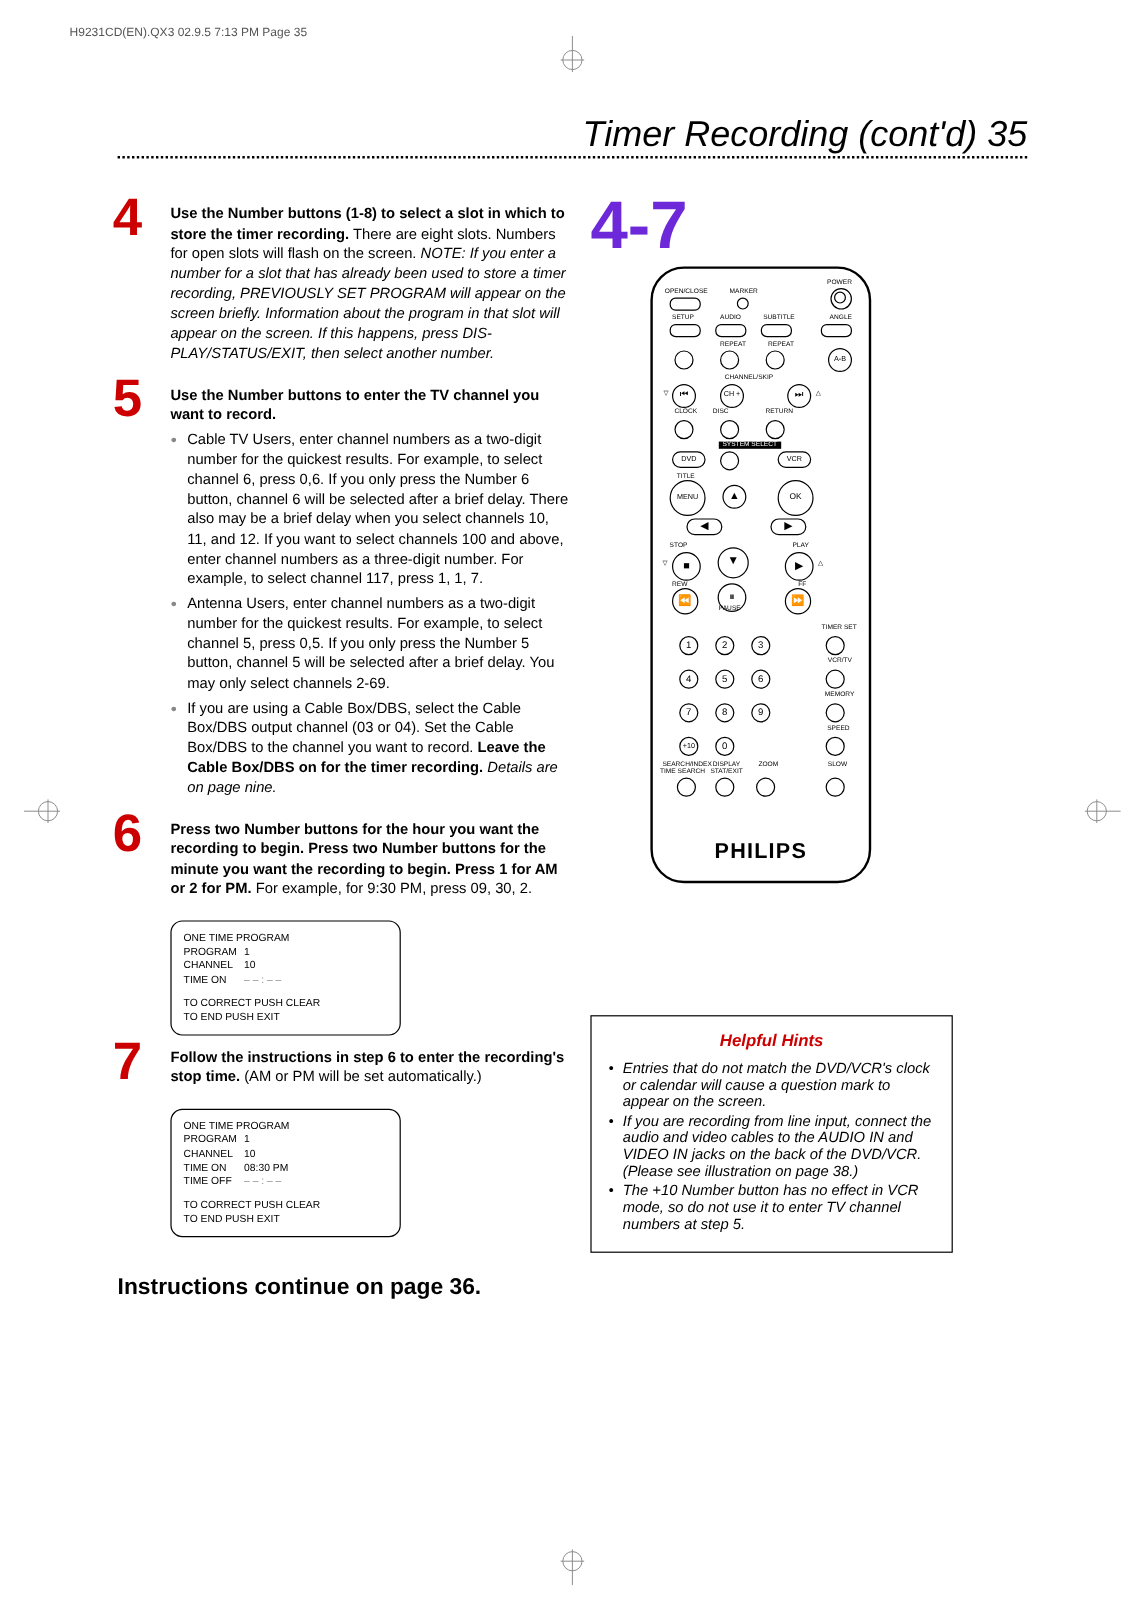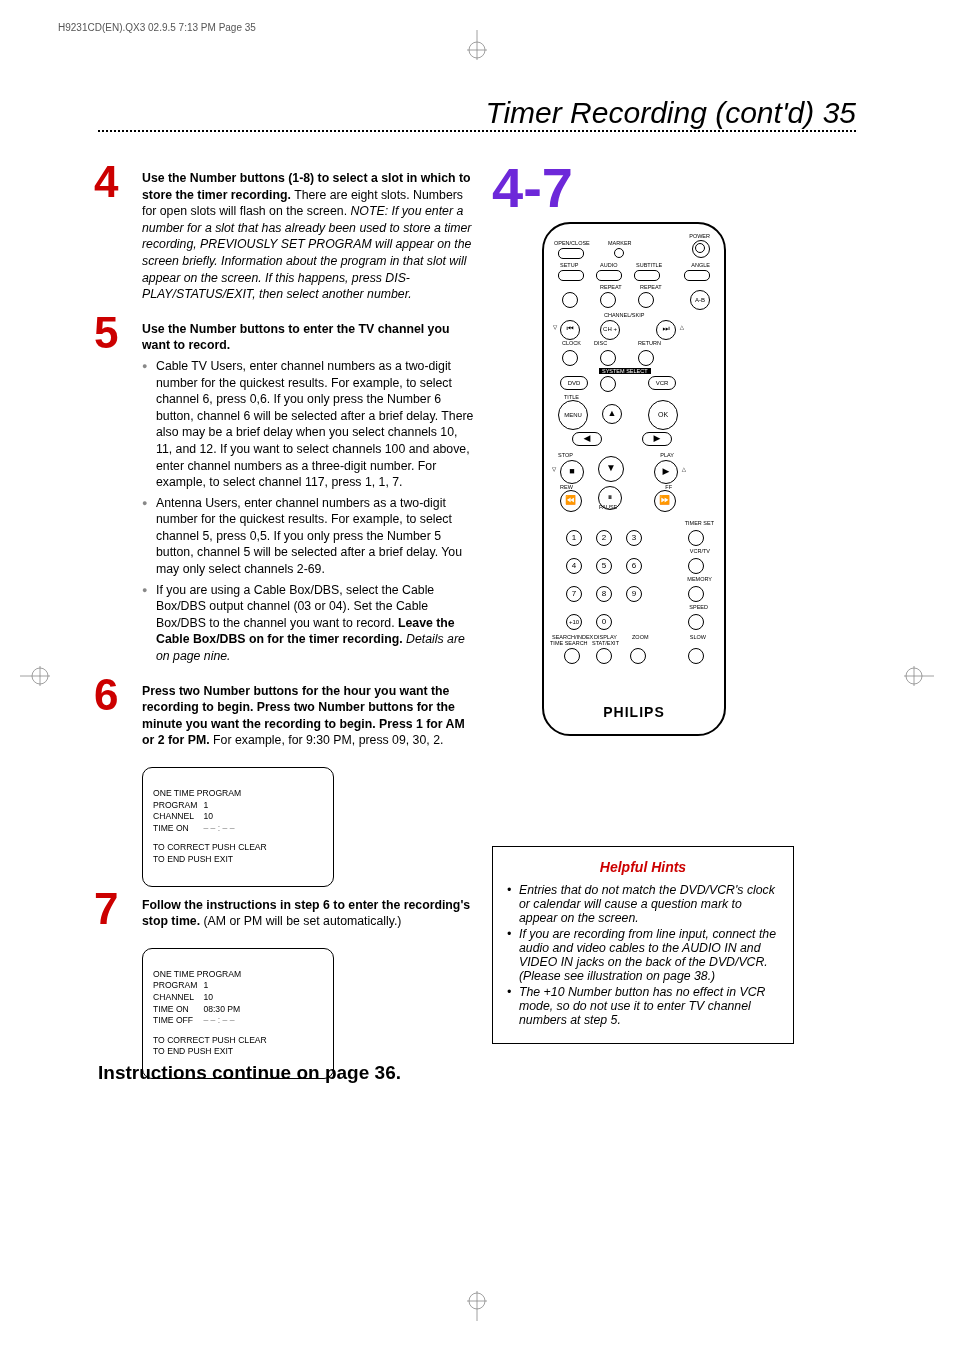--- a/index.html
+++ b/index.html
@@ -115,21 +115,21 @@
     position: absolute;
     left: 0;
     top: 2px;
     font-size: 9px;
     color: #888;
   }
   .osd-box {
     border: 1px solid #000;
     border-radius: 10px;
     width: 170px;
-    padding: 20px 10px;
+    padding: 8px 10px;
     margin: 10px 0 10px 44px;
     font-size: 8.6px;
     line-height: 1.35;
   }
   .osd-box table {
     border-collapse: collapse;
   }
   .osd-box td {
     padding: 0 6px 0 0;
     font-size: 8.6px;
@@ -193,21 +193,21 @@
   .remote-text {
     position: absolute;
     font-size: 5.5px;
   }
   .remote-brand {
     position: absolute;
     bottom: 14px;
     width: 100%;
     text-align: center;
     font-weight: bold;
-    font-size: 14px;
+    font-size: 18px;
     letter-spacing: 1px;
   }
   .hints-box {
     border: 1.5px solid #000;
     width: 272px;
     position: absolute;
     top: 846px;
     left: 492px;
     padding: 12px 14px 14px 14px;
     font-size: 12.3px;

